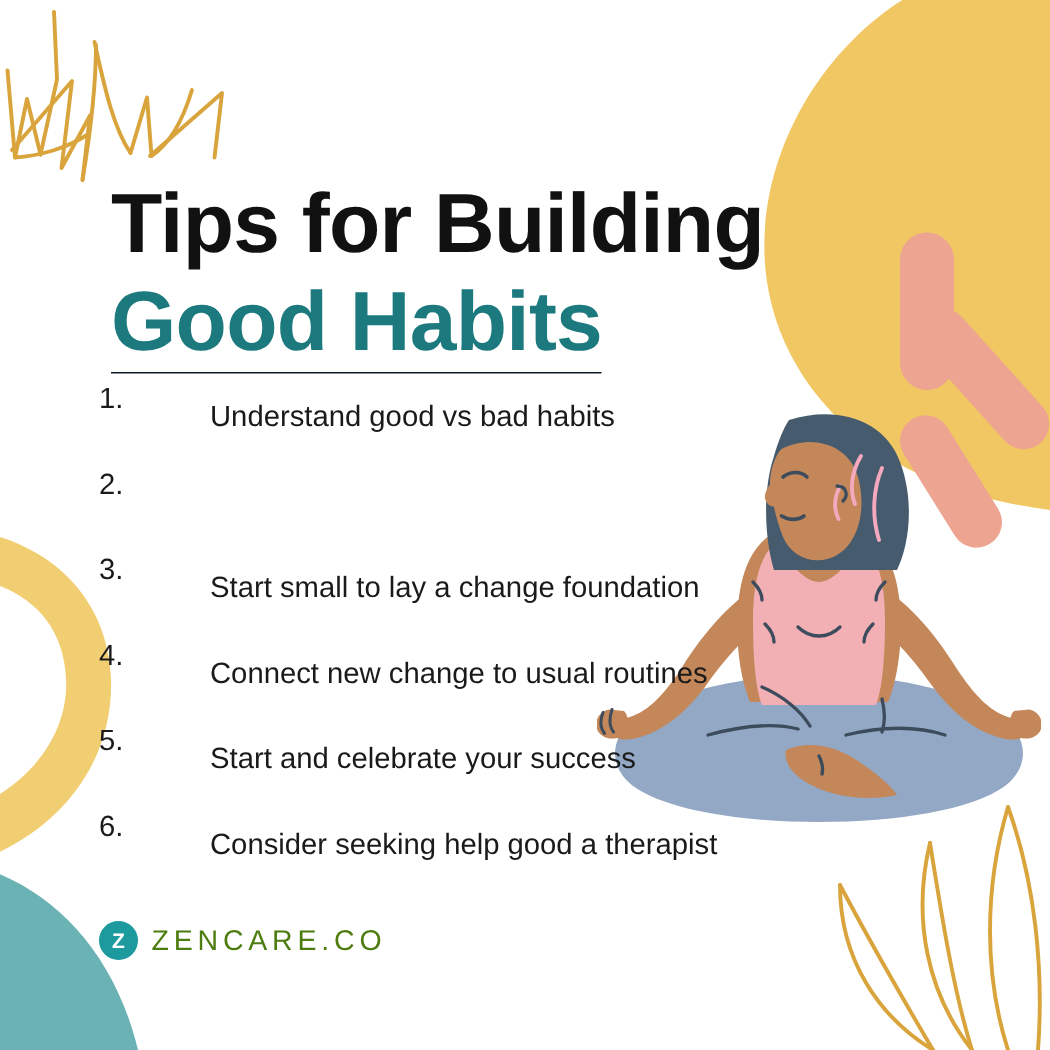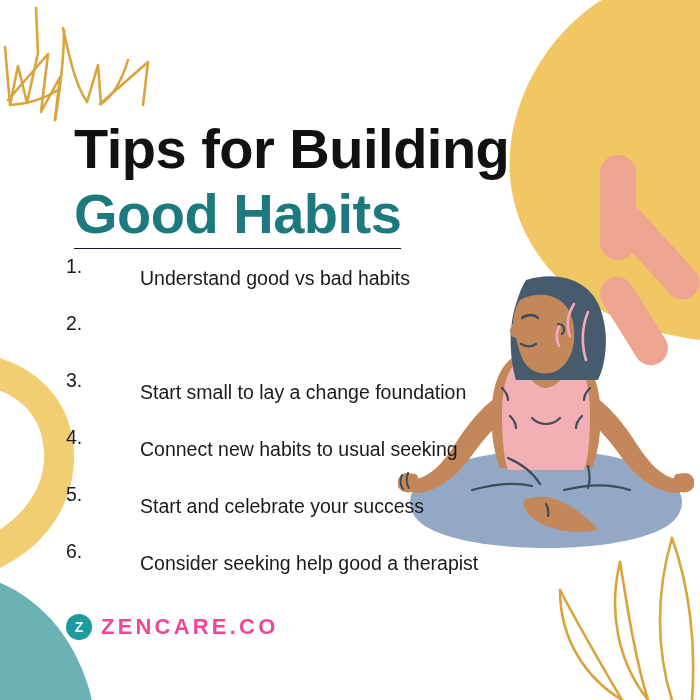--- a/index.html
+++ b/index.html
@@ -115,24 +115,24 @@
     color: #ffffff;
     font-size: 14px;
     font-weight: bold;
     display: flex;
     align-items: center;
     justify-content: center;
     line-height: 1;
   }
   #logo .wordmark {
     margin-left: 9px;
-    font-size: 22px;
-    font-weight: bold;
+    font-size: 19px;
+    font-weight: normal;
     letter-spacing: 3.2px;
-    color: #ec4899;
+    color: #4d7c0f;
     line-height: 1;
   }
 </style>
 </head>
 <body>
 
 <div id="poster">
 
   <svg id="deco-layer" viewBox="0 0 700 700">
 
@@ -251,21 +251,21 @@
         </li>
         <li>
           <span class="num">2.</span>
         </li>
         <li>
           <span class="num">3.</span>
           <span class="txt">Start small to lay a change foundation</span>
         </li>
         <li>
           <span class="num">4.</span>
-          <span class="txt">Connect new habits to usual seeking</span>
+          <span class="txt">Connect new change to usual routines</span>
         </li>
         <li>
           <span class="num">5.</span>
           <span class="txt">Start and celebrate your success</span>
         </li>
         <li>
           <span class="num">6.</span>
           <span class="txt">Consider seeking help good a therapist</span>
         </li>
       </ol>

